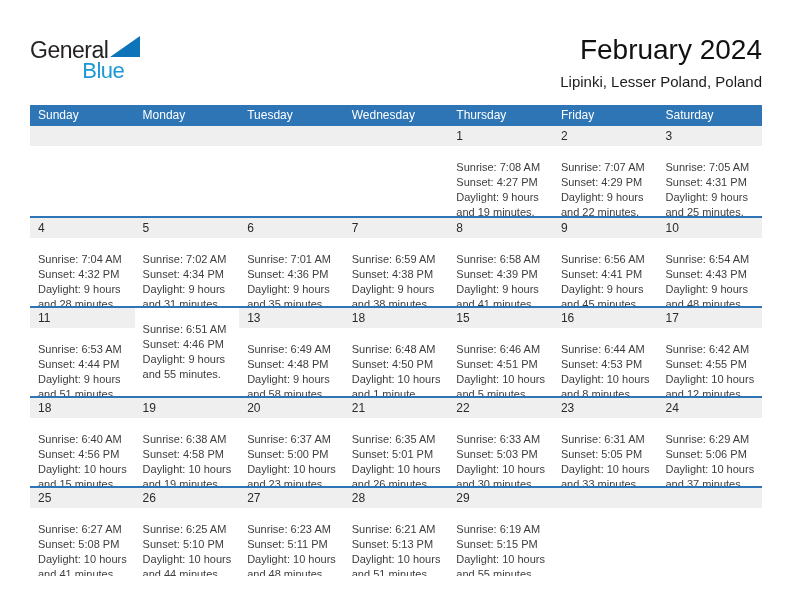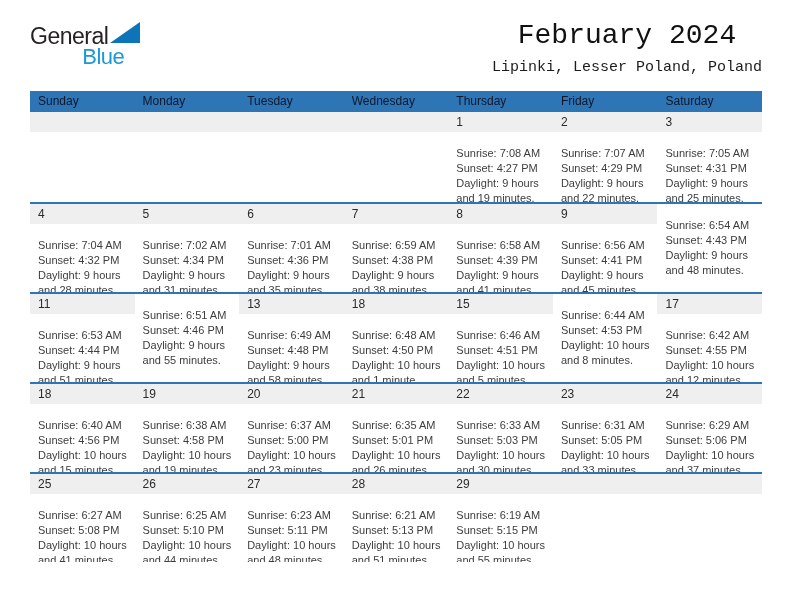--- a/index.html
+++ b/index.html
@@ -7,62 +7,62 @@
   body {
     background: #ffffff;
     font-family: "Liberation Sans", sans-serif;
     color: #222;
     overflow: hidden;
   }
   .top-bar {
     display: flex;
     justify-content: space-between;
     align-items: flex-start;
-    margin: 20px 30px 0 30px;
+    margin: 34px 30px 0 30px;
     height: 57px;
   }
   
   .logo { display: flex; flex-direction: column; width: fit-content; }
   .logo-row1 { display: flex; align-items: flex-end; }
   .logo-general {
     font-size: 23px;
     letter-spacing: -0.5px;
     color: #262223;
   }
   .logo-triangle { margin-left: 2px; margin-bottom: 2px; }
   .logo-blue {
     font-size: 22px;
     letter-spacing: -0.5px;
     color: #1b99d5;
     text-align: right;
     padding-right: 16px;
     margin-top: -6px;
   }
   
-  .title-block { text-align: center; font-family: Liberation Mono, monospace; }
+  .title-block { text-align: right; }
   .page-title {
     font-size: 28px;
     color: #111111;
     line-height: 32px;
   }
   .page-subtitle {
     font-size: 15px;
     color: #1c1c1c;
     margin-top: 7px;
   }
   
   .calendar { margin: 14px 30px 0 30px; width: 732px; }
   .dow-header {
     display: flex;
     background: #2e75b6;
     height: 21px;
   }
   .dow-cell {
     flex: 1 1 0;
-    color: #0f172a;
+    color: #ffffff;
     font-size: 12px;
     line-height: 21px;
     padding-left: 8px;
     overflow: hidden;
     white-space: nowrap;
   }
   .week-row {
     display: flex;
     height: 90px;
   }
@@ -214,20 +214,21 @@
         <div class="day-cell">
     <span class="day-number">9</span>
     <div class="day-lines">
             <div>Sunrise: 6:56 AM</div>
             <div>Sunset: 4:41 PM</div>
             <div>Daylight: 9 hours</div>
             <div>and 45 minutes.</div>
           </div>
   </div>
         <div class="day-cell">
+    <span class="day-number">10</span>
     <div class="day-lines">
             <div>Sunrise: 6:54 AM</div>
             <div>Sunset: 4:43 PM</div>
             <div>Daylight: 9 hours</div>
             <div>and 48 minutes.</div>
           </div>
   </div>
       </div>
       <div class="week-row">
         <div class="day-cell">
@@ -268,20 +269,21 @@
         <div class="day-cell">
     <span class="day-number">15</span>
     <div class="day-lines">
             <div>Sunrise: 6:46 AM</div>
             <div>Sunset: 4:51 PM</div>
             <div>Daylight: 10 hours</div>
             <div>and 5 minutes.</div>
           </div>
   </div>
         <div class="day-cell">
+    <span class="day-number">16</span>
     <div class="day-lines">
             <div>Sunrise: 6:44 AM</div>
             <div>Sunset: 4:53 PM</div>
             <div>Daylight: 10 hours</div>
             <div>and 8 minutes.</div>
           </div>
   </div>
         <div class="day-cell">
     <span class="day-number">17</span>
     <div class="day-lines">

